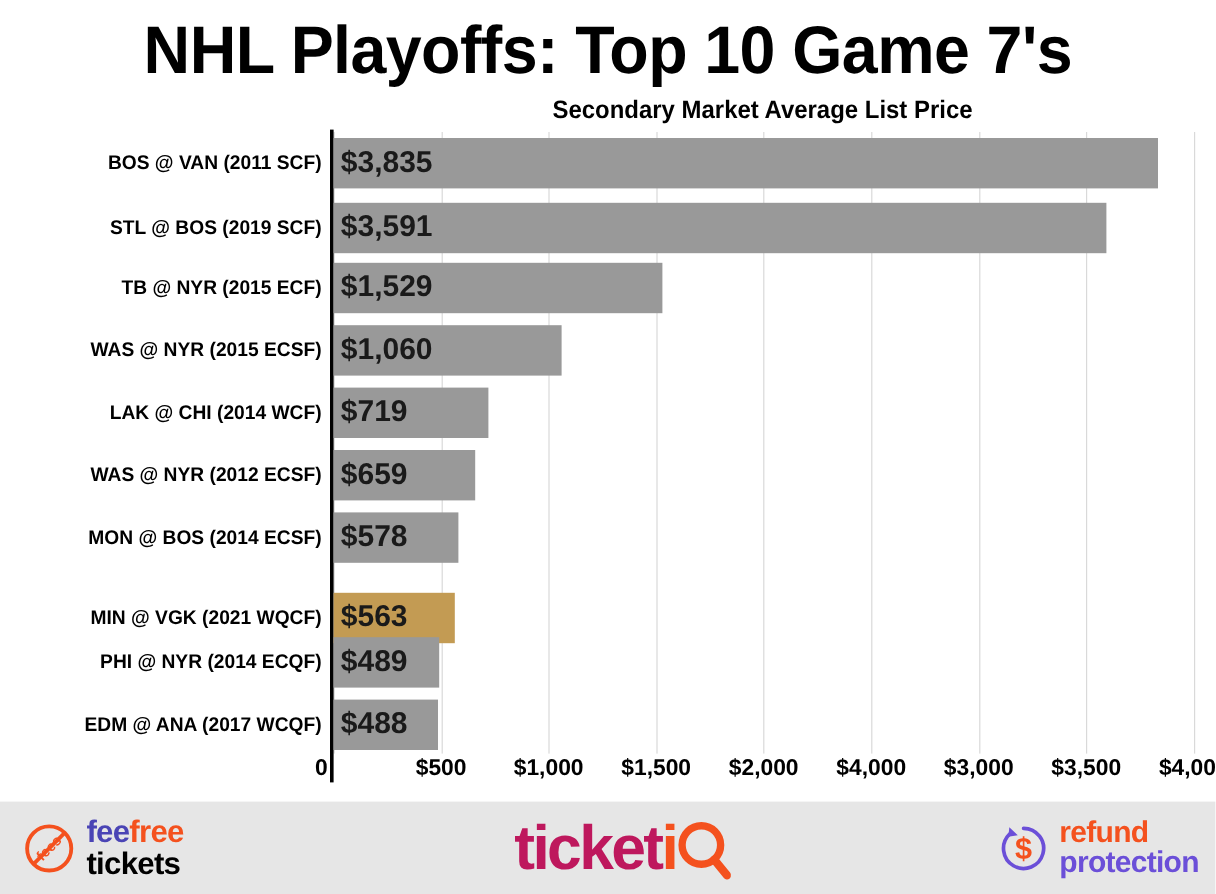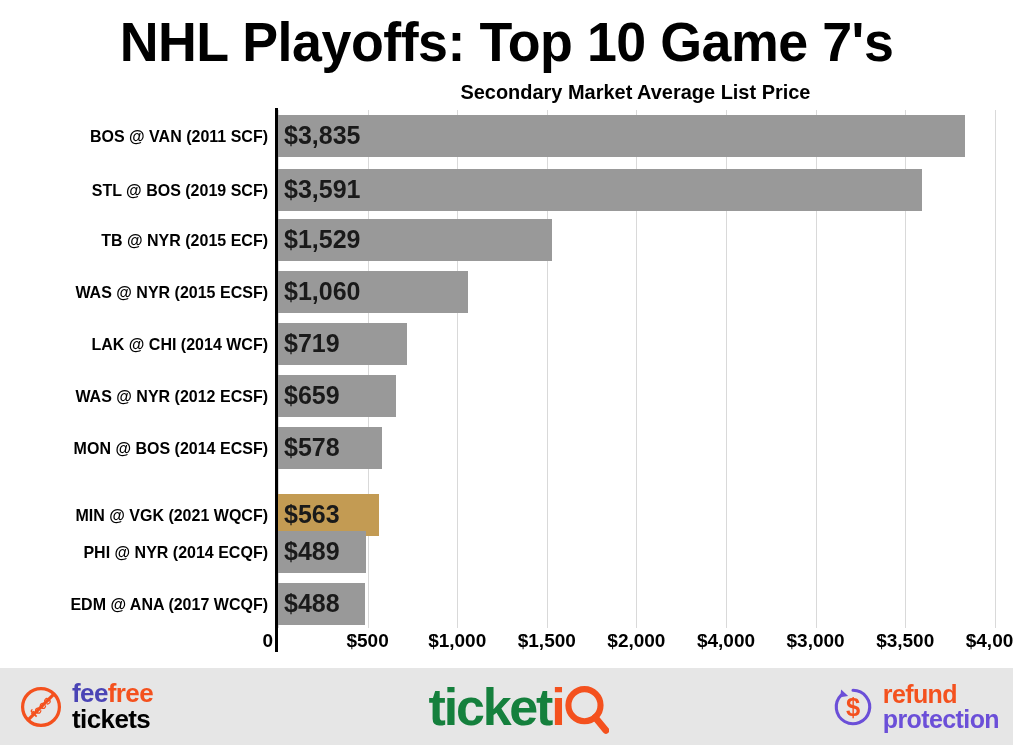--- a/index.html
+++ b/index.html
@@ -174,21 +174,21 @@
   .ff-line2 { font-size: 26px; color: #000000; }
   .ff-fee  { color: #4a44b5; }
   .ff-free { color: #f4511e; }
 
   .tiq-word {
     font-size: 52px;
     font-weight: bold;
     letter-spacing: -2.2px;
     line-height: 56px;
   }
-  .tiq-ticket { color: #15803d; margin-left: 25px; }
+  .tiq-ticket { color: #be185d; margin-left: 25px; }
   .tiq-i { color: #f4511e; }
   .tiq-q-wrap {
     position: relative;
     display: inline-block;
     width: 46px;
     height: 52px;
     vertical-align: -10px;
   }
 
   .rp-mark {

